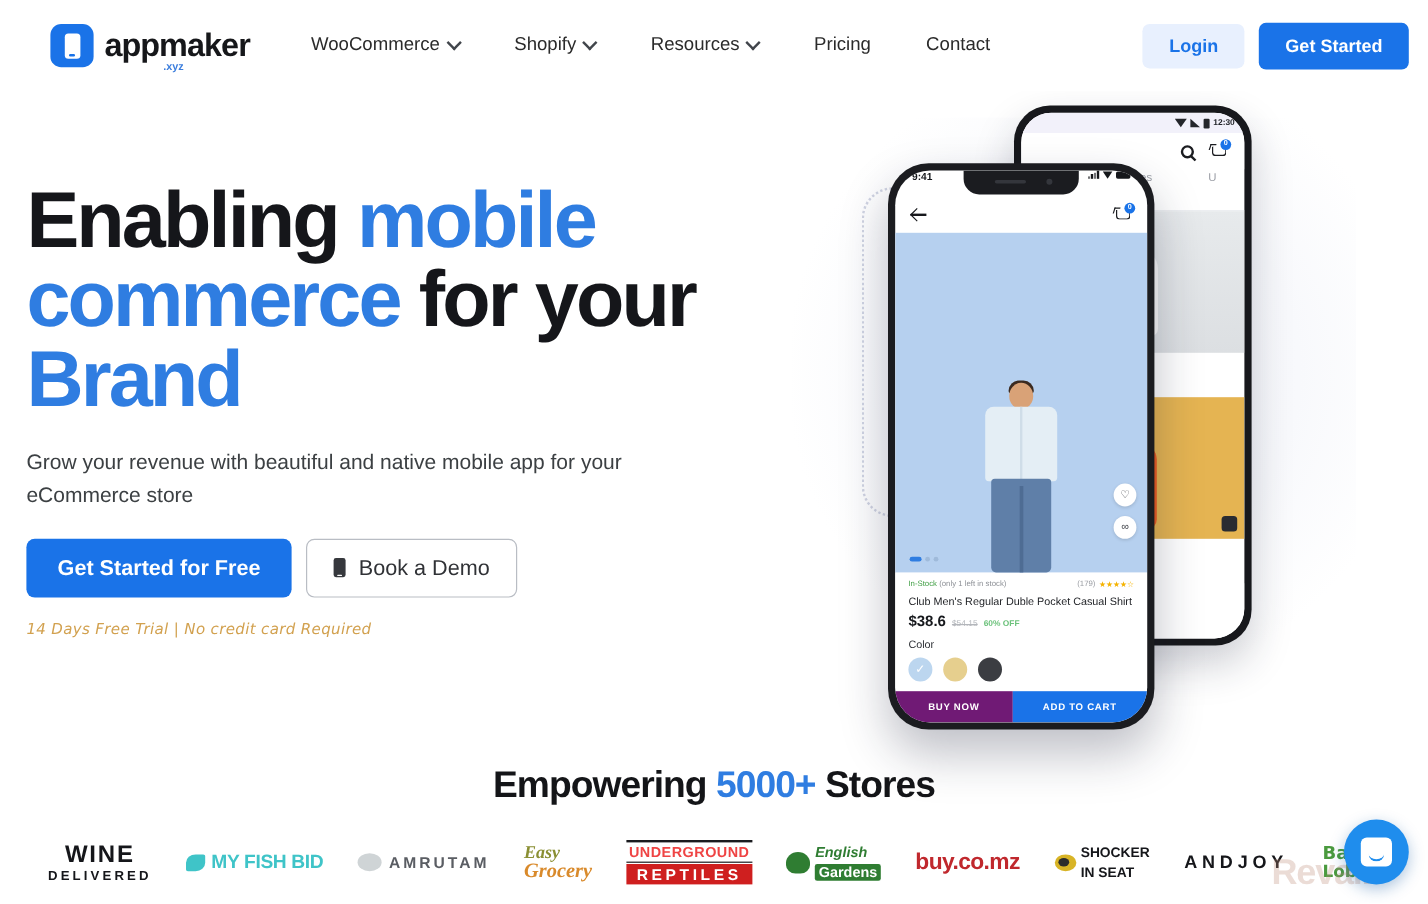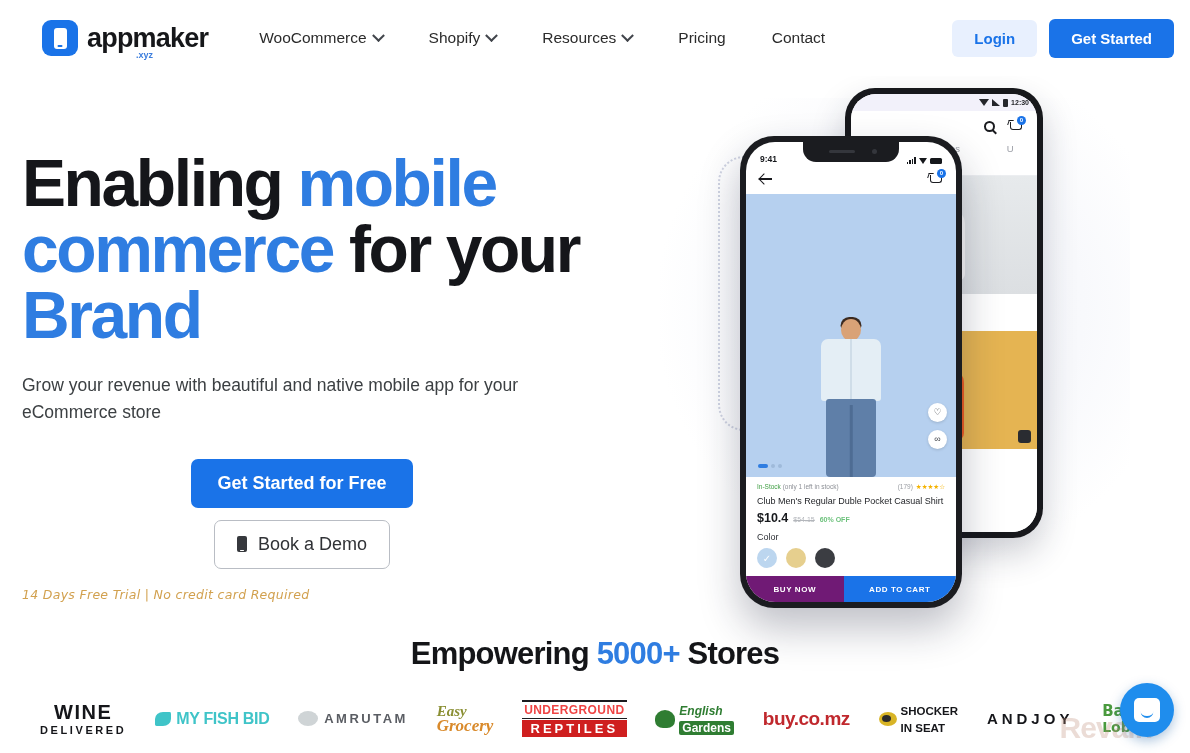--- a/index.html
+++ b/index.html
@@ -56,21 +56,21 @@
 
   
   .hero-left { position: absolute; left: 22px; top: 150px; width: 560px; }
   .headline {
     font-size: 66px; line-height: 1.0; font-weight: 700; letter-spacing: -2.4px; color: #15161a;
   }
   .headline .hl { color: #2f7de1; }
   .subhead {
     margin-top: 24px; font-size: 17.5px; line-height: 1.56; color: #3c4043; max-width: 500px;
   }
-  .cta-row { display: flex; align-items: center; gap: 12px; margin-top: 32px; flex-direction: column; }
+  .cta-row { display: flex; align-items: center; gap: 12px; margin-top: 22px; }
   .btn-primary {
     background: #1a73e8; color: #fff; border: none; border-radius: 7px;
     font-size: 18px; font-weight: 600; padding: 14px 26px; cursor: pointer; font-family: inherit;
   }
   .btn-outline {
     background: #fff; color: #303236; border: 1px solid #b9bdc4; border-radius: 7px;
     font-size: 18px; padding: 13px 22px; cursor: pointer; font-family: inherit;
     display: flex; align-items: center; gap: 11px;
   }
   .mini-phone { width: 10px; height: 16px; border-radius: 2px; background: #36383d; position: relative; flex: 0 0 auto;}
@@ -138,21 +138,21 @@
   
   .phone-front {
     position: absolute; left: 100px; top: 58px; width: 222px; height: 472px;
     background: #1b1c20; border-radius: 34px; padding: 6px;
     box-shadow: 0 20px 40px rgba(25,30,55,0.28);
   }
   .phone-front .screen { width:100%; height:100%; background:#fff; border-radius:29px; overflow:hidden; position:relative; display:flex; flex-direction:column;}
   .notch { position:absolute; left:50%; transform:translateX(-50%); top:0; width: 96px; height: 20px; background:#1b1c20; border-radius: 0 0 13px 13px; z-index:5;}
   .notch::before{content:"";position:absolute;left:26px;top:8px;width:26px;height:3px;border-radius:2px;background:#34363c;}
   .notch::after{content:"";position:absolute;right:22px;top:7px;width:5px;height:5px;border-radius:50%;background:#34363c;}
-  .ios-status { height: 22px; display:flex; align-items:flex-end; justify-content:space-between; padding: 0 14px; font-size: 8.5px; font-weight: 700; color:#15171b;}
+  .ios-status { height: 22px; display:flex; align-items:flex-start; justify-content:space-between; padding: 0 14px; font-size: 8.5px; font-weight: 700; color:#15171b;}
   .ios-right { display:flex; align-items:center; gap:3px;}
   .bars { display:flex; align-items:flex-end; gap:1px; height:7px;}
   .bars i { width:1.6px; background:#15171b; display:block;}
   .bars i:nth-child(1){height:2.5px;} .bars i:nth-child(2){height:4px;} .bars i:nth-child(3){height:5.5px;} .bars i:nth-child(4){height:7px;}
   .wifi-sm { width:0;height:0;border-left:4px solid transparent;border-right:4px solid transparent;border-top:6px solid #15171b;}
   .batt-sm { width:12px;height:6px;background:#15171b;border-radius:1.5px;}
   .front-topbar { height: 30px; display:flex; align-items:center; justify-content:space-between; padding: 0 13px; }
   .ic-back { width: 13px; height: 13px; position: relative; }
   .ic-back::before{content:"";position:absolute;left:0;top:5.5px;width:13px;height:1.7px;background:#17181c;}
   .ic-back::after{content:"";position:absolute;left:0.5px;top:2.5px;width:7px;height:7px;border-left:1.7px solid #17181c;border-bottom:1.7px solid #17181c;transform:rotate(45deg);}
@@ -393,21 +393,21 @@
         <div class="detail">
           <div class="detail-row1">
             <span class="stock"><span>In-Stock</span> <span class="muted">(only 1 left in stock)</span></span>
             <span class="rating">
                 <span class="cnt">(179)</span>
                 <span>★★★★☆</span>
               </span>
           </div>
           <div class="p-title">Club Men's Regular Duble Pocket Casual Shirt</div>
           <div class="p-price">
-            <span>$10.4</span>
+            <span>$38.6</span>
             <span class="strike">$54.15</span>
             <span class="off">60% OFF</span>
           </div>
           <div class="p-color">Color</div>
           <div class="swatches">
             <span class="sw blue">✓</span>
             <span class="sw tan"></span>
             <span class="sw dark"></span>
           </div>
         </div>

